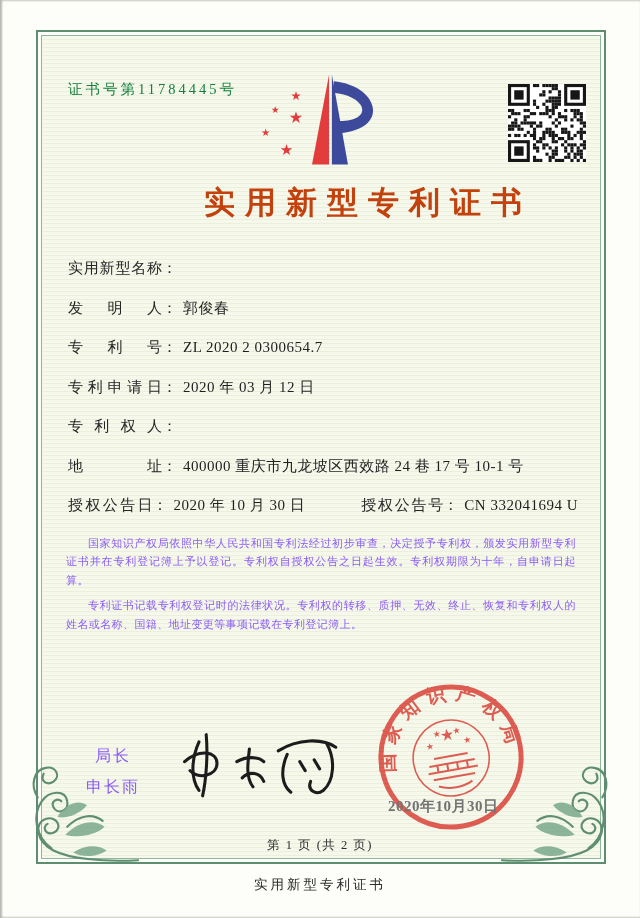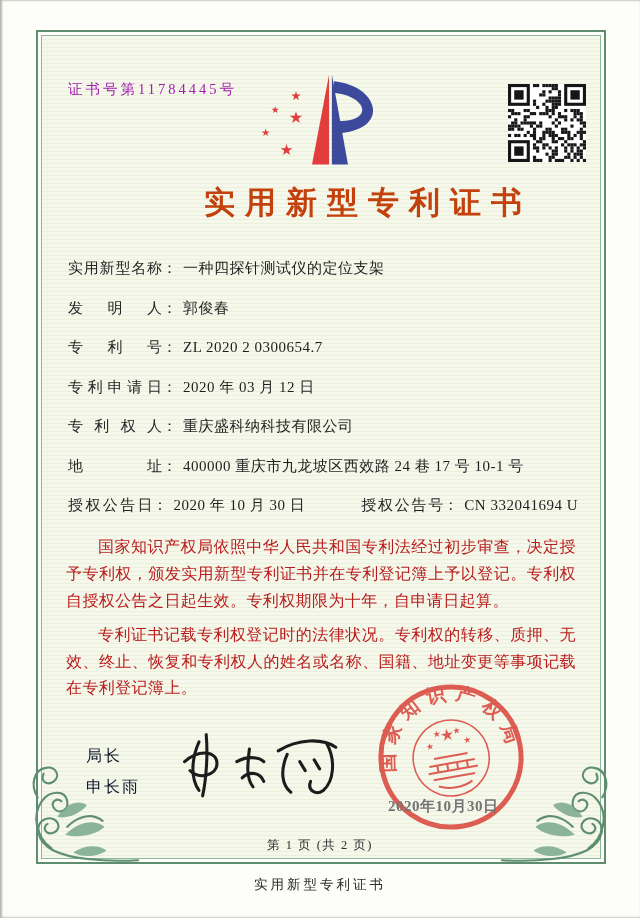--- a/index.html
+++ b/index.html
@@ -19,43 +19,43 @@
     position:absolute;left:3px;top:3px;right:3px;bottom:3px;
     border:1px solid #8fb79a;
     background:repeating-linear-gradient(180deg,#f6f8ec 0px,#f6f8ec 3px,#eaf0dc 3px,#eaf0dc 4px);
   }
   .corner{position:absolute;width:118px;height:118px;z-index:3;}
   .corner.bl{left:22px;bottom:42px;}
   .corner.br{right:22px;bottom:42px;transform:scaleX(-1);}
   
   .cert-no{
     position:absolute;left:68px;top:80px;z-index:2;
-    font-size:14.5px;letter-spacing:3px;color:#a21caf;text-align:right;
+    font-size:14.5px;letter-spacing:3px;color:#15803d;text-align:right;
   }
   .logo{position:absolute;left:252px;top:70px;width:156px;height:104px;z-index:2;}
   .qr{position:absolute;left:508px;top:84px;width:78px;height:78px;z-index:2;background:#fff;}
   .title{
     position:absolute;left:0;top:182px;width:100%;z-index:2;
     text-align:center;font-size:31px;font-weight:700;letter-spacing:10px;color:#c2410c;margin-left:48px;
   }
   
   .fields{position:absolute;left:68px;top:257px;width:510px;z-index:2;font-size:15px;}
   .frow{display:flex;align-items:center;margin-bottom:17.5px;line-height:22px;white-space:nowrap;font-family:Liberation Serif, serif;}
   .flabel{display:inline-block;width:94px;text-align:justify;text-align-last:justify;color:#262626;}
   .flabel.short{width:82px;}
   .fcolon{margin-right:6px;color:#262626;}
   .fvalue{color:#1f1f1f;letter-spacing:0.5px;}
   .grant2{margin-left:56px;display:flex;align-items:baseline;}
   
   .paras{position:absolute;left:66px;top:534px;width:510px;z-index:2;
-    font-size:16px;line-height:1.68;letter-spacing:0.4px;color:#b91c1c;text-align:justify;}
+    font-size:11px;line-height:1.68;letter-spacing:0.4px;color:#8b5cf6;text-align:justify;}
   .paras p{margin:0 0 7px 0;text-indent:2em;}
   
   .director{position:absolute;left:86px;top:746px;z-index:2;font-size:16px;letter-spacing:2px;
-    font-family:"Liberation Sans","DejaVu Sans",sans-serif;color:#0f172a;}
+    font-family:"Liberation Sans","DejaVu Sans",sans-serif;color:#8b5cf6;text-align:center;}
   .director div{margin-bottom:10px;}
   .signature{position:absolute;left:172px;top:726px;width:180px;height:92px;z-index:4;}
   .seal{position:absolute;left:376px;top:682px;width:150px;height:150px;z-index:3;
     transform:rotate(-10deg);opacity:0.93;mix-blend-mode:multiply;}
   .seal-date{position:absolute;left:388px;top:797px;z-index:5;
     font-size:15px;font-weight:700;color:#737373;letter-spacing:0.5px;white-space:nowrap;}
   .page-num{position:absolute;left:0;top:837px;width:100%;text-align:center;z-index:2;
     font-size:12.5px;letter-spacing:1.5px;color:#2c2c2c;}
   .back-note{position:absolute;left:0;top:876px;width:100%;text-align:center;z-index:2;
     font-size:13.5px;letter-spacing:3px;color:#2e2e2e;}
@@ -318,41 +318,39 @@
       <rect x="3" y="57" width="15" height="15" fill="#fff"></rect>
       <rect x="6" y="60" width="9" height="9" fill="#161616"></rect>
     </svg>
 
   <div class="title">实用新型专利证书</div>
 
   <div class="fields">
     <div class="frow">
       <span class="flabel">实用新型名称</span>
         <span class="fcolon">：</span>
-      <span class="fvalue">一种四探针测试仪的定位支架</span>
     </div>
     <div class="frow">
       <span class="flabel">发明人</span>
         <span class="fcolon">：</span>
       <span class="fvalue">郭俊春</span>
     </div>
     <div class="frow">
       <span class="flabel">专利号</span>
         <span class="fcolon">：</span>
       <span class="fvalue">ZL 2020 2 0300654.7</span>
     </div>
     <div class="frow">
       <span class="flabel">专利申请日</span>
         <span class="fcolon">：</span>
       <span class="fvalue">2020 年 03 月 12 日</span>
     </div>
     <div class="frow">
       <span class="flabel">专利权人</span>
         <span class="fcolon">：</span>
-      <span class="fvalue">重庆盛科纳科技有限公司</span>
     </div>
     <div class="frow">
       <span class="flabel">地址</span>
         <span class="fcolon">：</span>
       <span class="fvalue">400000 重庆市九龙坡区西效路 24 巷 17 号 10-1 号</span>
     </div>
     <div class="frow">
       <span class="flabel">授权公告日</span>
         <span class="fcolon">：</span>
       <span class="fvalue">2020 年 10 月 30 日</span>

